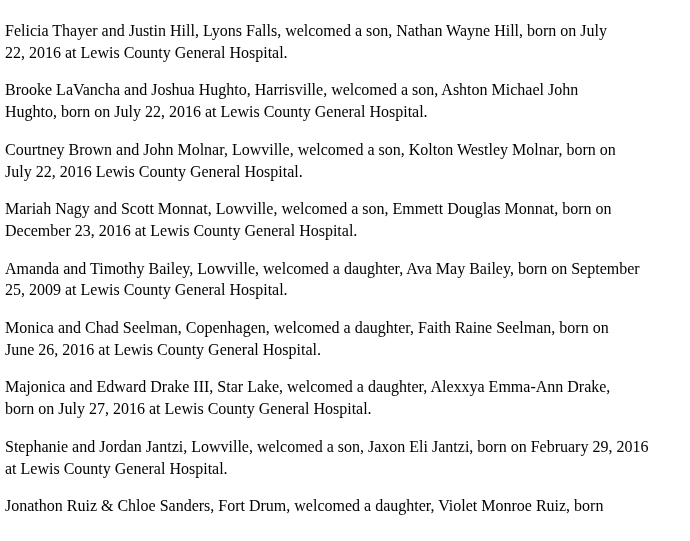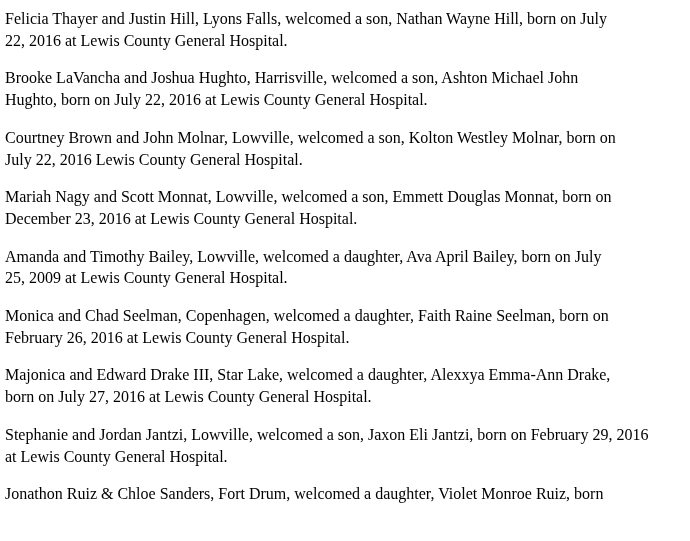--- a/index.html
+++ b/index.html
@@ -14,21 +14,21 @@
     font-family: "Liberation Serif", serif;
     font-size: 16px;
     overflow: hidden;
   }
   .doc {
     box-sizing: border-box;
     width: 690px;
     padding: 8px 2px 0 5px;
   }
   .announcement {
-    margin: 0 0 16px 0;
+    margin: 12px 0 16px 0;
     padding: 0;
     line-height: 21.7px;
   }
   .line {
     display: block;
     white-space: pre;
   }
 </style>
 </head>
 <body>
@@ -49,27 +49,27 @@
     <span class="line">Courtney Brown and John Molnar, Lowville, welcomed a son, Kolton Westley Molnar, born on</span>
     <span class="line">July 22, 2016 Lewis County General Hospital.</span>
   </p>
 
   <p class="announcement">
     <span class="line">Mariah Nagy and Scott Monnat, Lowville, welcomed a son, Emmett Douglas Monnat, born on</span>
     <span class="line">December 23, 2016 at Lewis County General Hospital.</span>
   </p>
 
   <p class="announcement">
-    <span class="line">Amanda and Timothy Bailey, Lowville, welcomed a daughter, Ava April Bailey, born on July</span>
+    <span class="line">Amanda and Timothy Bailey, Lowville, welcomed a daughter, Ava May Bailey, born on September</span>
     <span class="line">25, 2009 at Lewis County General Hospital.</span>
   </p>
 
   <p class="announcement">
     <span class="line">Monica and Chad Seelman, Copenhagen, welcomed a daughter, Faith Raine Seelman, born on</span>
-    <span class="line">February 26, 2016 at Lewis County General Hospital.</span>
+    <span class="line">June 26, 2016 at Lewis County General Hospital.</span>
   </p>
 
   <p class="announcement">
     <span class="line">Majonica and Edward Drake III, Star Lake, welcomed a daughter, Alexxya Emma-Ann Drake,</span>
     <span class="line">born on July 27, 2016 at Lewis County General Hospital.</span>
   </p>
 
   <p class="announcement">
     <span class="line">Stephanie and Jordan Jantzi, Lowville, welcomed a son, Jaxon Eli Jantzi, born on February 29, 2016</span>
     <span class="line">at Lewis County General Hospital.</span>

